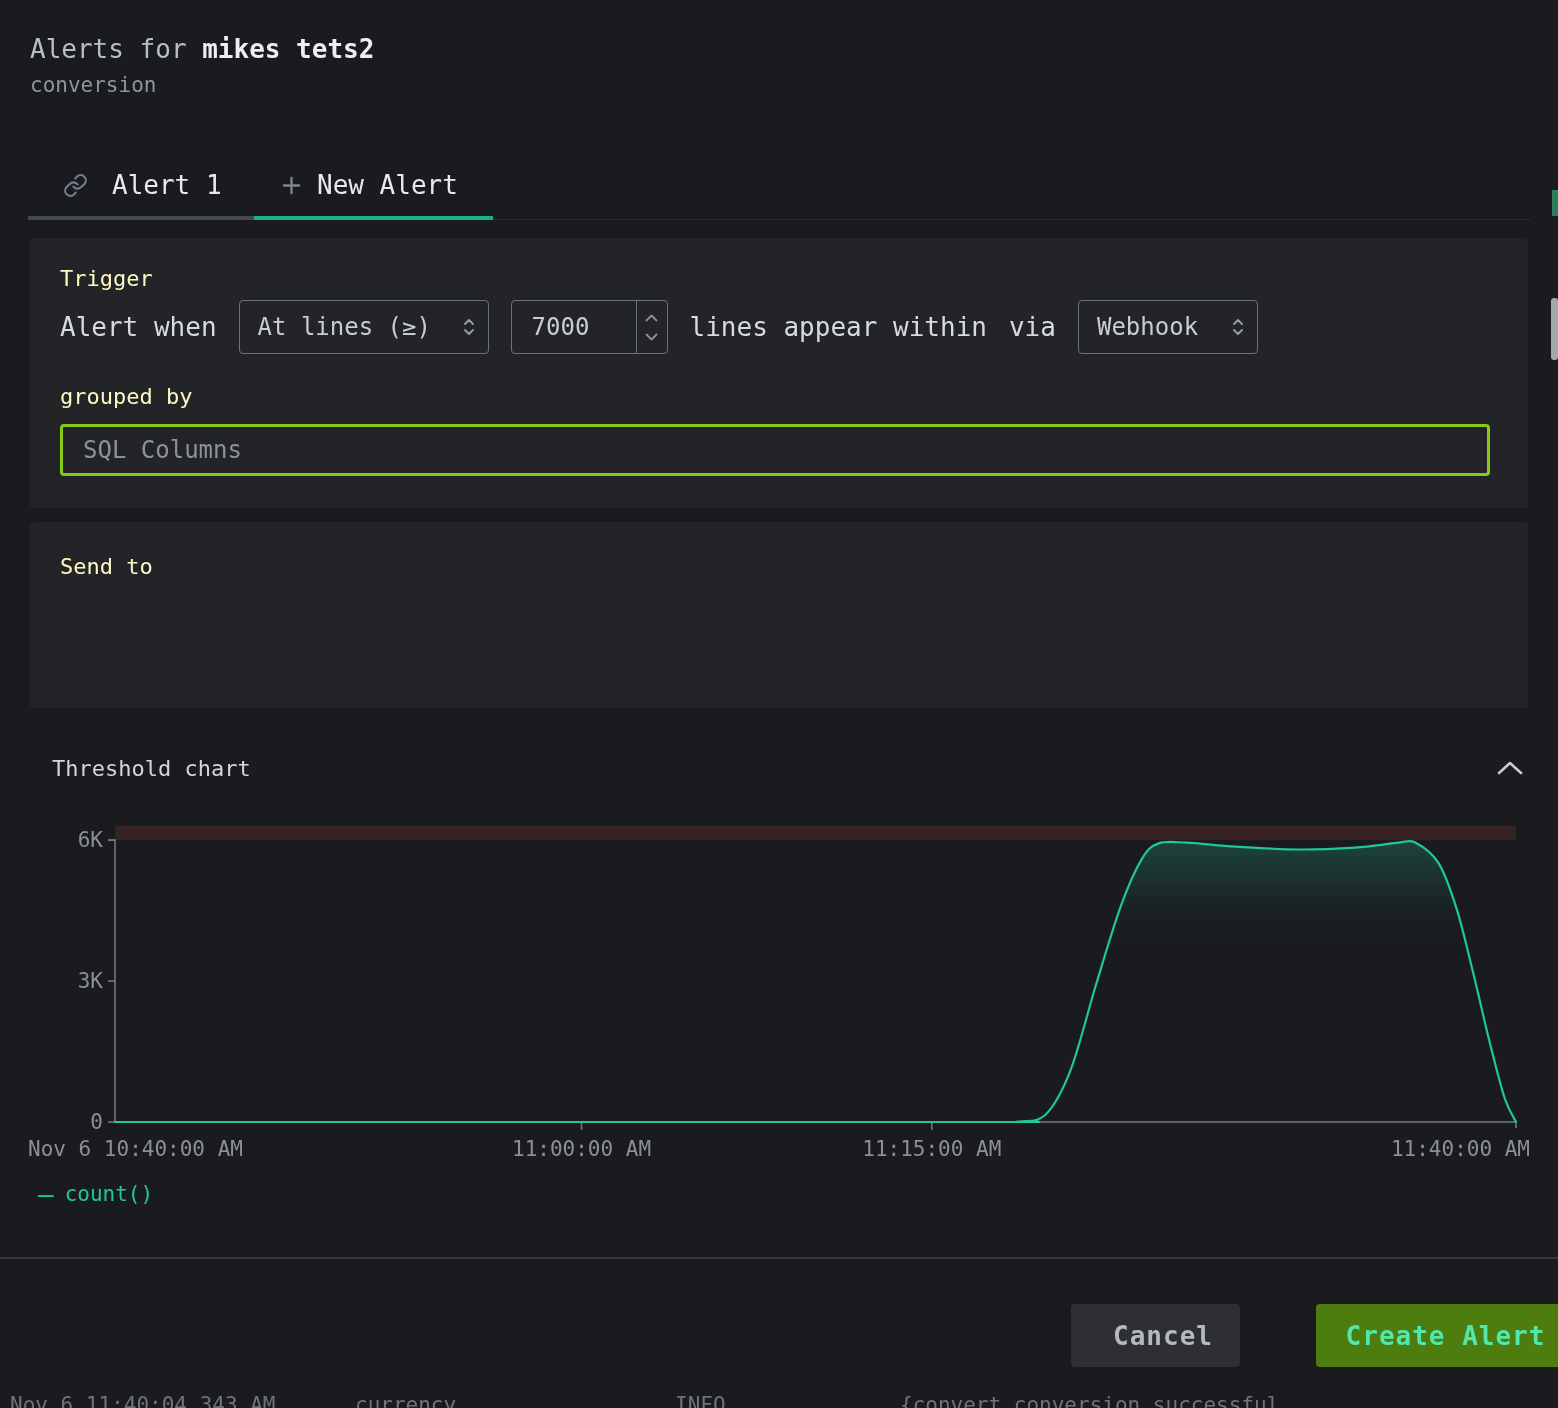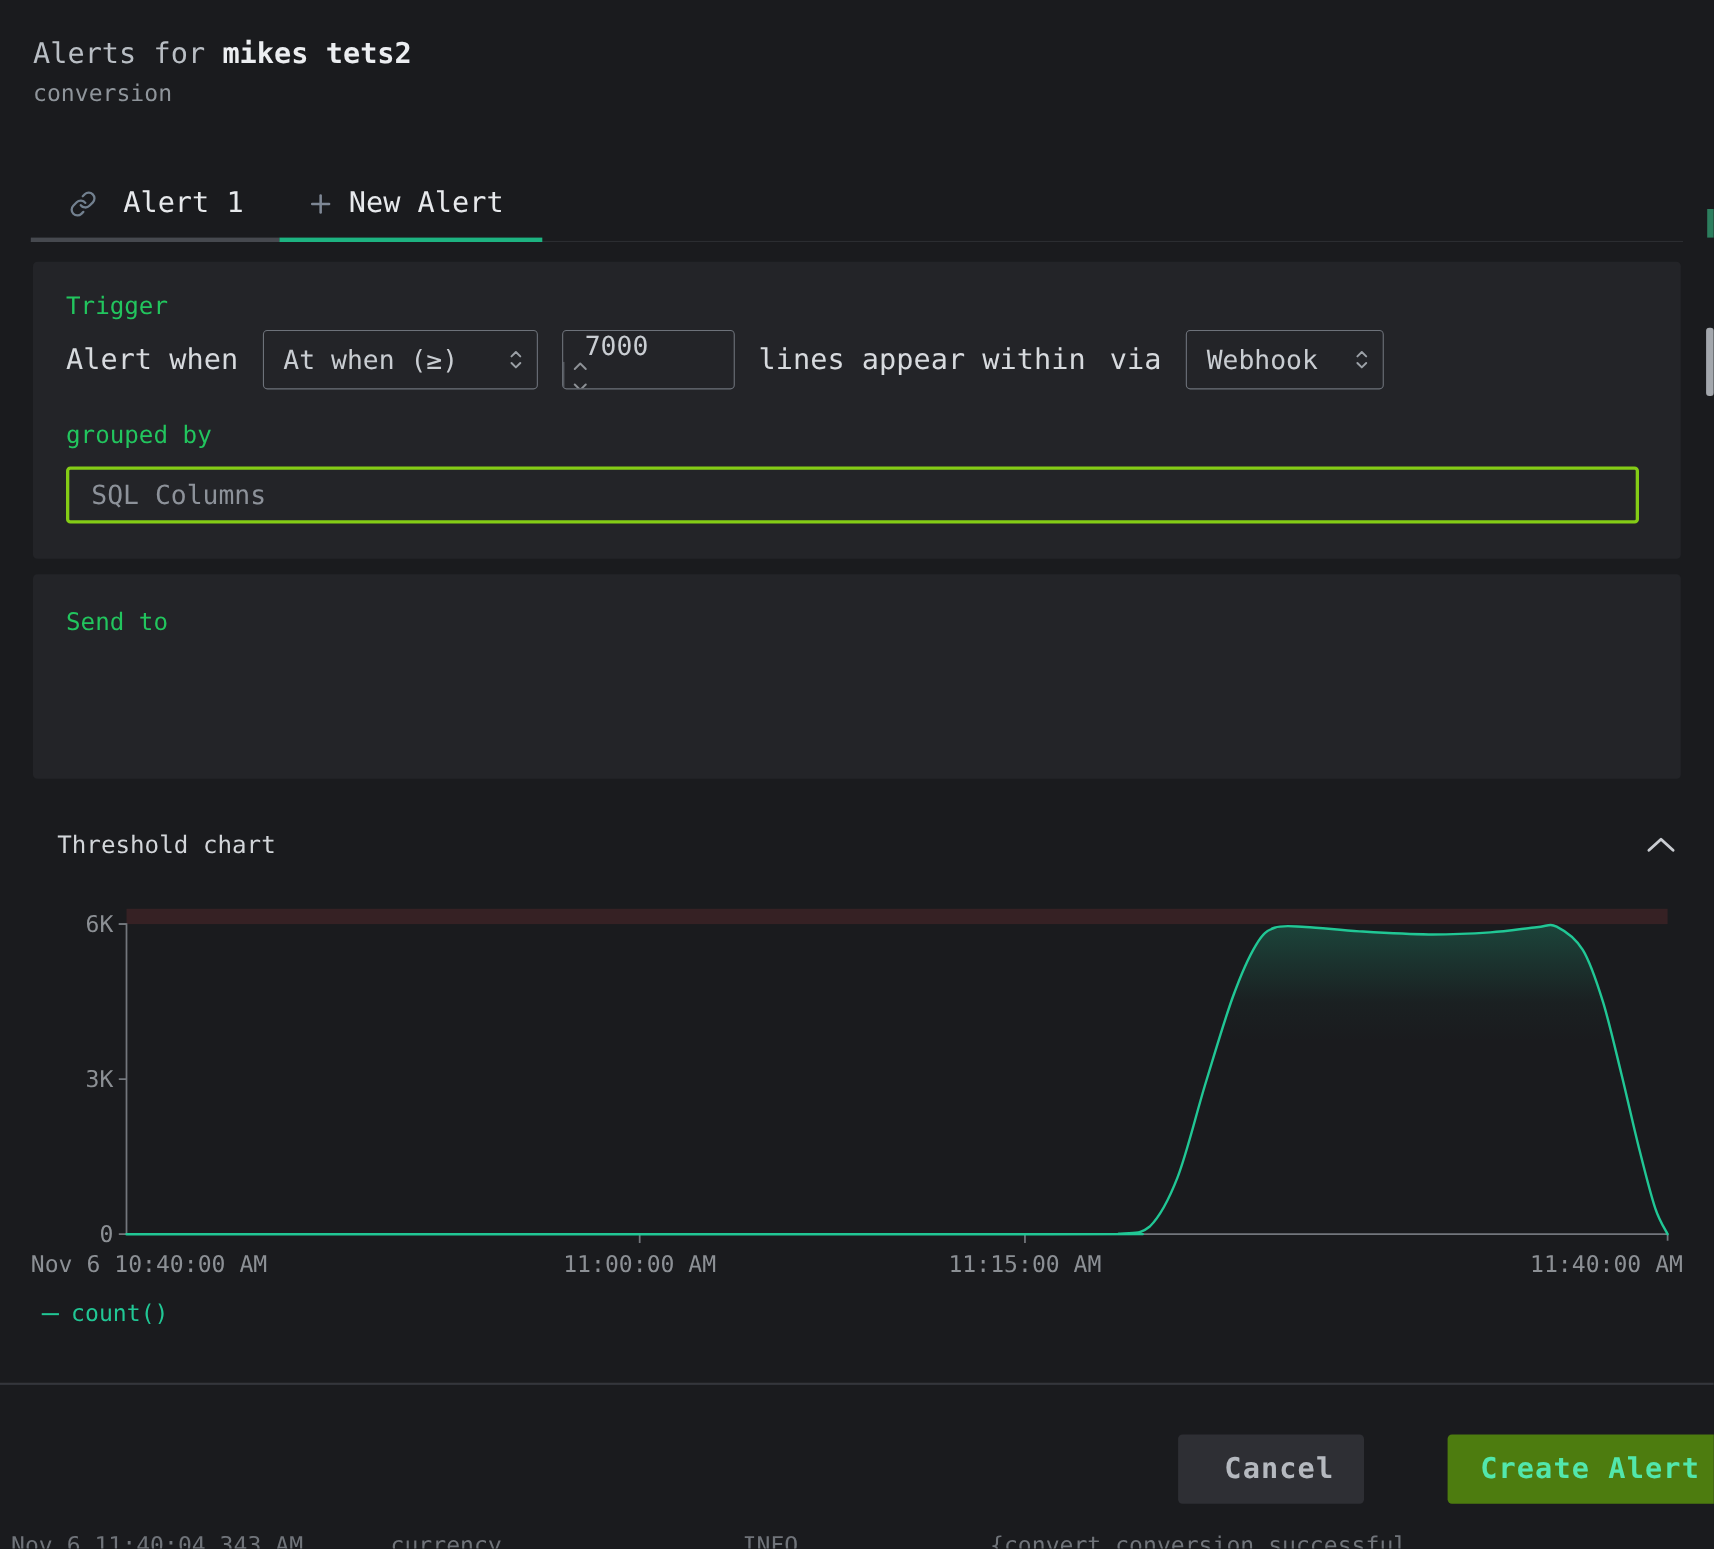--- a/index.html
+++ b/index.html
@@ -21,31 +21,31 @@
   .tab-new{width:239px;padding-left:26px;gap:14px;}
   .tab .icn{display:flex;align-items:center;}
   .tabs-hairline{position:absolute;left:28px;top:219px;width:1502px;height:1px;background:#2b2d31;}
   .tab-underline{position:absolute;top:216px;height:4px;}
   .tab-underline.inactive{left:28px;width:226px;background:#46494f;}
   .tab-underline.active{left:254px;width:239px;background:#1db381;}
   
   .panel{position:absolute;left:30px;width:1498px;background:#232428;border-radius:4px;box-sizing:border-box;}
   .panel-trigger{top:238px;height:270px;}
   .panel-send{top:522px;height:186px;}
-  .sec-label{font-size:22px;color:#22c55e;}
+  .sec-label{font-size:22px;color:#fef9c3;}
   .trigger-label{position:absolute;left:30px;top:28px;}
   .trigger-row{position:absolute;left:30px;top:62px;display:flex;align-items:center;gap:22px;}
   .row-text{font-size:26px;color:#d7dade;white-space:nowrap;}
   .sel{height:54px;border:1px solid #6d727a;border-radius:4px;display:flex;align-items:center;
        justify-content:space-between;padding:0 12px 0 18px;box-sizing:border-box;cursor:pointer;background:transparent;}
   .sel span{font-size:24px;color:#c9cdd2;white-space:nowrap;}
   .sel-comparator{width:250px;}
   .sel-window{width:208px;}
   .sel-channel{width:180px;}
-  .numgrp{width:157px;height:54px;border:1px solid #6d727a;border-radius:4px;display:flex;box-sizing:border-box;overflow:hidden;flex-direction:column;}
+  .numgrp{width:157px;height:54px;border:1px solid #6d727a;border-radius:4px;display:flex;box-sizing:border-box;overflow:hidden;}
   .numgrp input{flex:1;min-width:0;background:transparent;border:none;outline:none;
     font-family:"DejaVu Sans Mono","Liberation Mono",monospace;font-size:24px;color:#c9cdd2;padding:0 0 0 20px;}
   .stepper{width:30px;border-left:1px solid #6d727a;display:flex;flex-direction:column;align-items:center;
     justify-content:center;gap:11px;cursor:pointer;}
   .grouped-label{position:absolute;left:30px;top:146px;}
   .grouped-input{position:absolute;left:30px;top:186px;width:1430px;height:52px;border:3px solid #84cc16;
     border-radius:4px;background:transparent;box-sizing:border-box;outline:none;
     font-family:"DejaVu Sans Mono","Liberation Mono",monospace;font-size:24px;color:#c9cdd2;padding:0 20px;}
   .grouped-input::placeholder{color:#8d929a;opacity:1;}
   .send-label{position:absolute;left:30px;top:32px;}
@@ -107,21 +107,21 @@
 </div>
 <div class="tabs-hairline"></div>
 <div class="tab-underline inactive"></div>
 <div class="tab-underline active"></div>
 
 <div class="panel panel-trigger">
   <div class="sec-label trigger-label">Trigger</div>
   <div class="trigger-row">
     <span class="row-text">Alert when</span>
     <div class="sel sel-comparator">
-      <span>At when (≥)</span>
+      <span>At lines (≥)</span>
       <svg width="14" height="24" viewBox="0 0 14 24" fill="none" stroke="#9ba0a6" stroke-width="1.8" stroke-linecap="round" stroke-linejoin="round">
         <path d="M3 9 L7 5 L11 9"></path>
           <path d="M3 15 L7 19 L11 15"></path>
       </svg>
     </div>
     <div class="numgrp">
       <input type="text" value="7000" style="">
       <div class="stepper">
         <svg width="13" height="8" viewBox="0 0 13 8" fill="none" stroke="#8d9196" stroke-width="1.8" stroke-linecap="round" stroke-linejoin="round">
             <path d="M1.5 6.5 L6.5 1.5 L11.5 6.5"></path>

